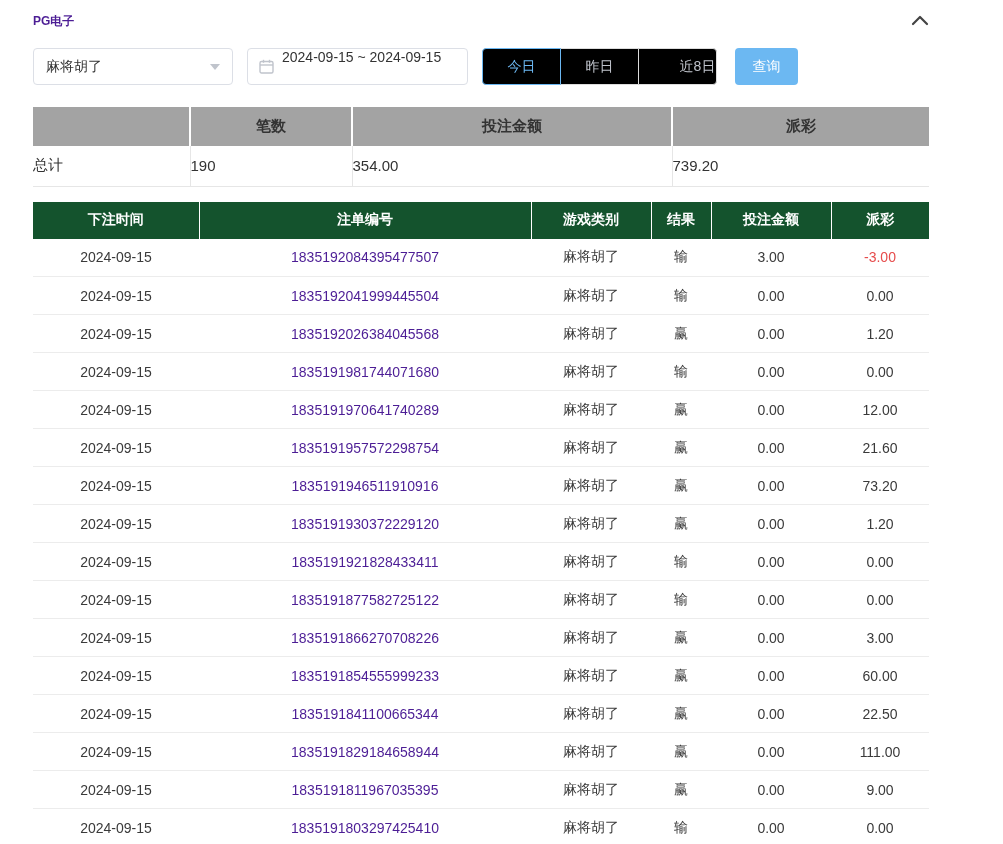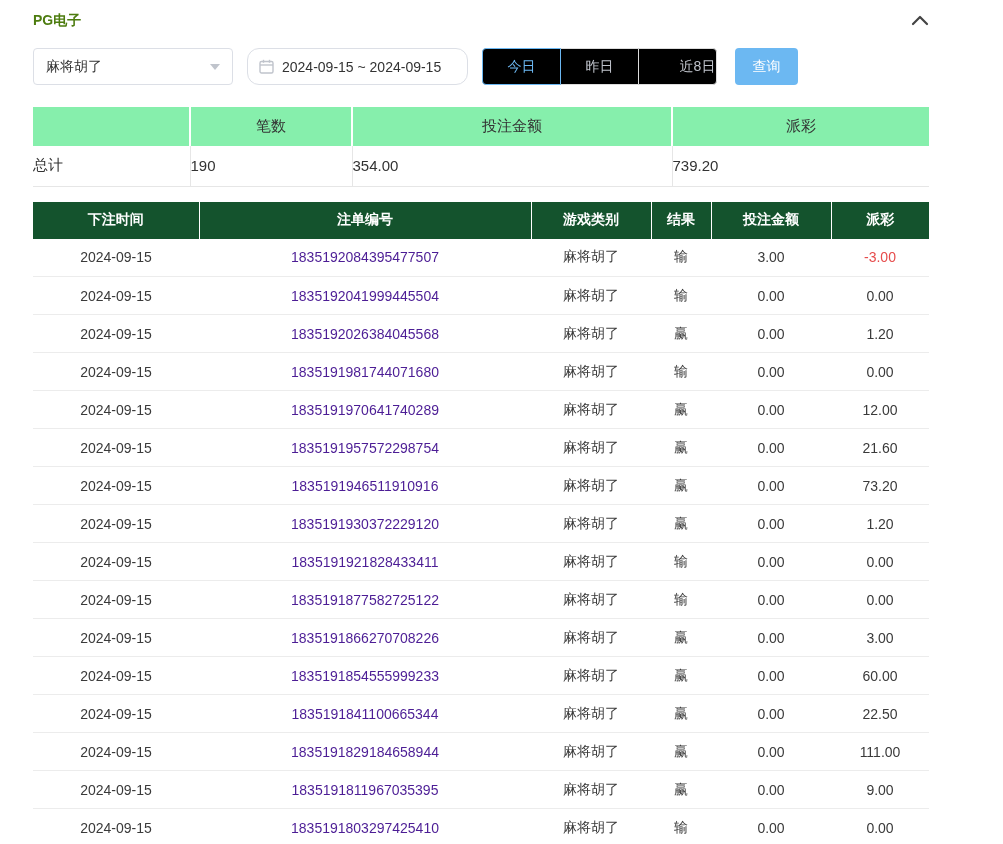--- a/index.html
+++ b/index.html
@@ -7,39 +7,39 @@
   body {
     background: #fff;
     font-family: "Liberation Sans", sans-serif;
     color: #333;
     overflow: hidden;
   }
   .container { padding: 10px 74px 0 33px; }
 
   
   .top-bar { display: flex; align-items: center; height: 22px; }
-  .title { font-size: 14px; font-weight: bold; color: #4d7c0f; }
+  .title { font-size: 12px; font-weight: bold; color: #4c1d95; }
   .notice { font-size: 14px; font-weight: bold; color: #d0021b; margin-left: 28px; }
   .collapse { margin-left: auto; cursor: pointer; display: flex; align-items: center; }
 
   
   .filter-row { display: flex; align-items: center; margin-top: 16px; }
   .select {
     width: 200px; height: 37px; border: 1px solid #dcdfe6; border-radius: 4px;
     display: flex; align-items: center; padding: 0 12px; font-size: 14px;
     color: #333; cursor: pointer; background: #fff;
   }
   .caret {
     margin-left: auto; width: 0; height: 0;
     border-left: 5px solid transparent; border-right: 5px solid transparent;
     border-top: 6px solid #c0c4cc;
   }
   .date-input {
     margin-left: 14px; width: 221px; height: 37px; border: 1px solid #dcdfe6;
-    border-radius: 12px; display: flex; align-items: center; padding: 0 11px;
+    border-radius: 4px; display: flex; padding: 0 11px;
     font-size: 14px; color: #333; background: #fff; cursor: pointer;
   }
   .date-input .cal { margin-right: 8px; display: flex; align-items: center; }
   .btn-group { margin-left: 14px; display: flex; }
   .btn-group button {
     width: 79px; height: 37px; background: #000000; border: 1px solid #dcdcdc;
     font-size: 14px; color: #c0c4cc; margin-left: -1px; cursor: pointer;
     font-family: "Liberation Sans", sans-serif;
   }
   .btn-group button:first-child { border-radius: 4px 0 0 4px; margin-left: 0; }
@@ -48,21 +48,21 @@
   .search-btn {
     margin-left: 18px; width: 63px; height: 37px; background: #6cb8f2; color: #fff;
     border: none; border-radius: 4px; font-size: 14px; cursor: pointer;
     font-family: "Liberation Sans", sans-serif;
     text-align: center;
   }
 
   
   .summary-table { margin-top: 22px; width: 100%; border-collapse: collapse; font-size: 15px; table-layout: fixed; }
   .summary-table th {
-    background: #86efac; height: 39px; font-weight: normal; color: #333;
+    background: #a3a3a3; height: 39px; font-weight: bold; color: #333;
     text-align: center; border-right: 2px solid #fff;
   }
   .summary-table th:last-child { border-right: none; }
   .summary-table td {
     height: 40px; text-align: left; background: #fff;
     border-bottom: 1px solid #e6e6e6; border-right: 1px solid #e6e6e6; color: #333;
   }
   .summary-table td:last-child { border-right: none; }
 
   

